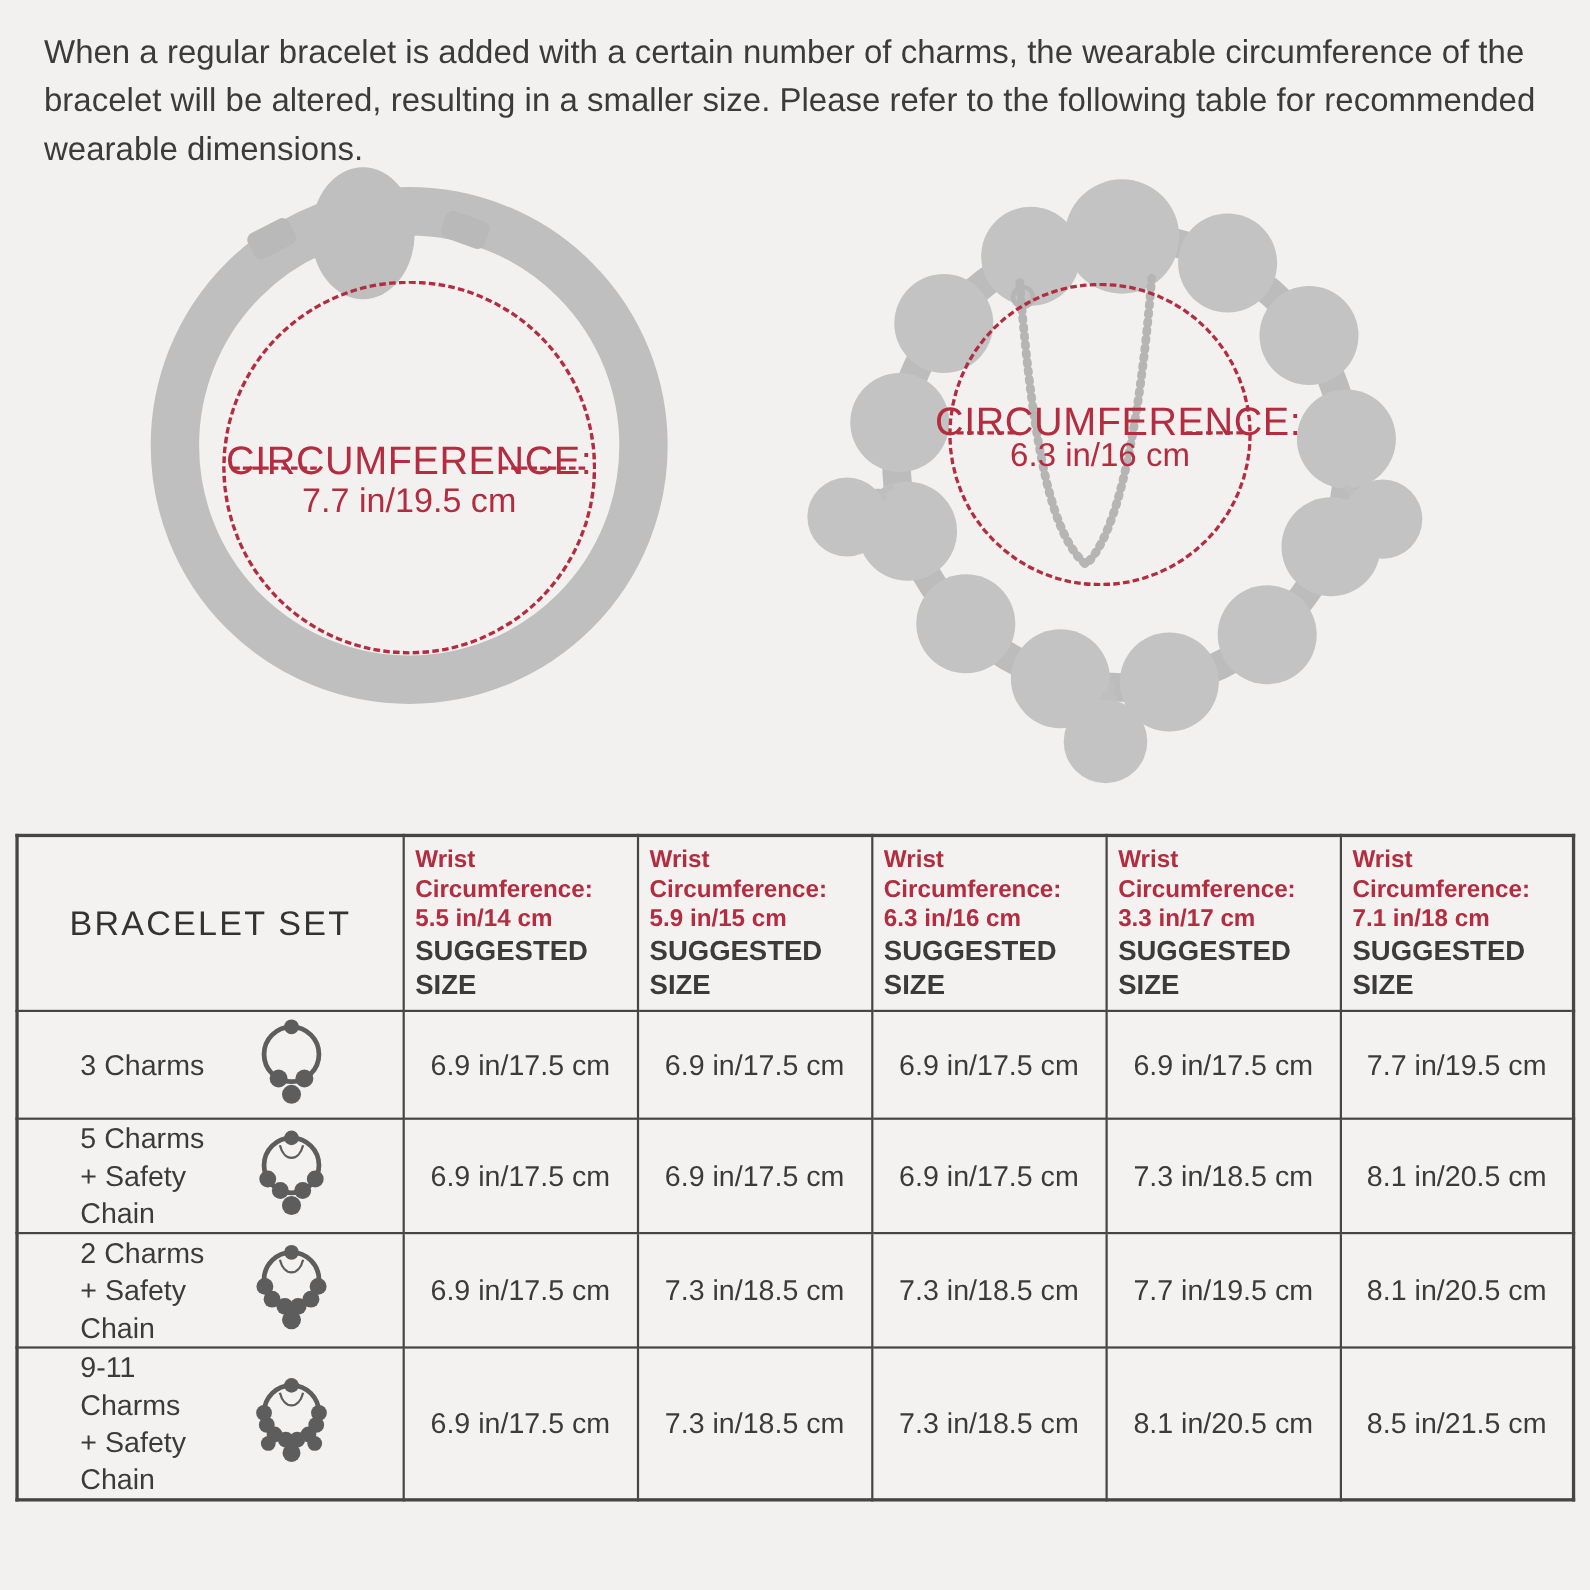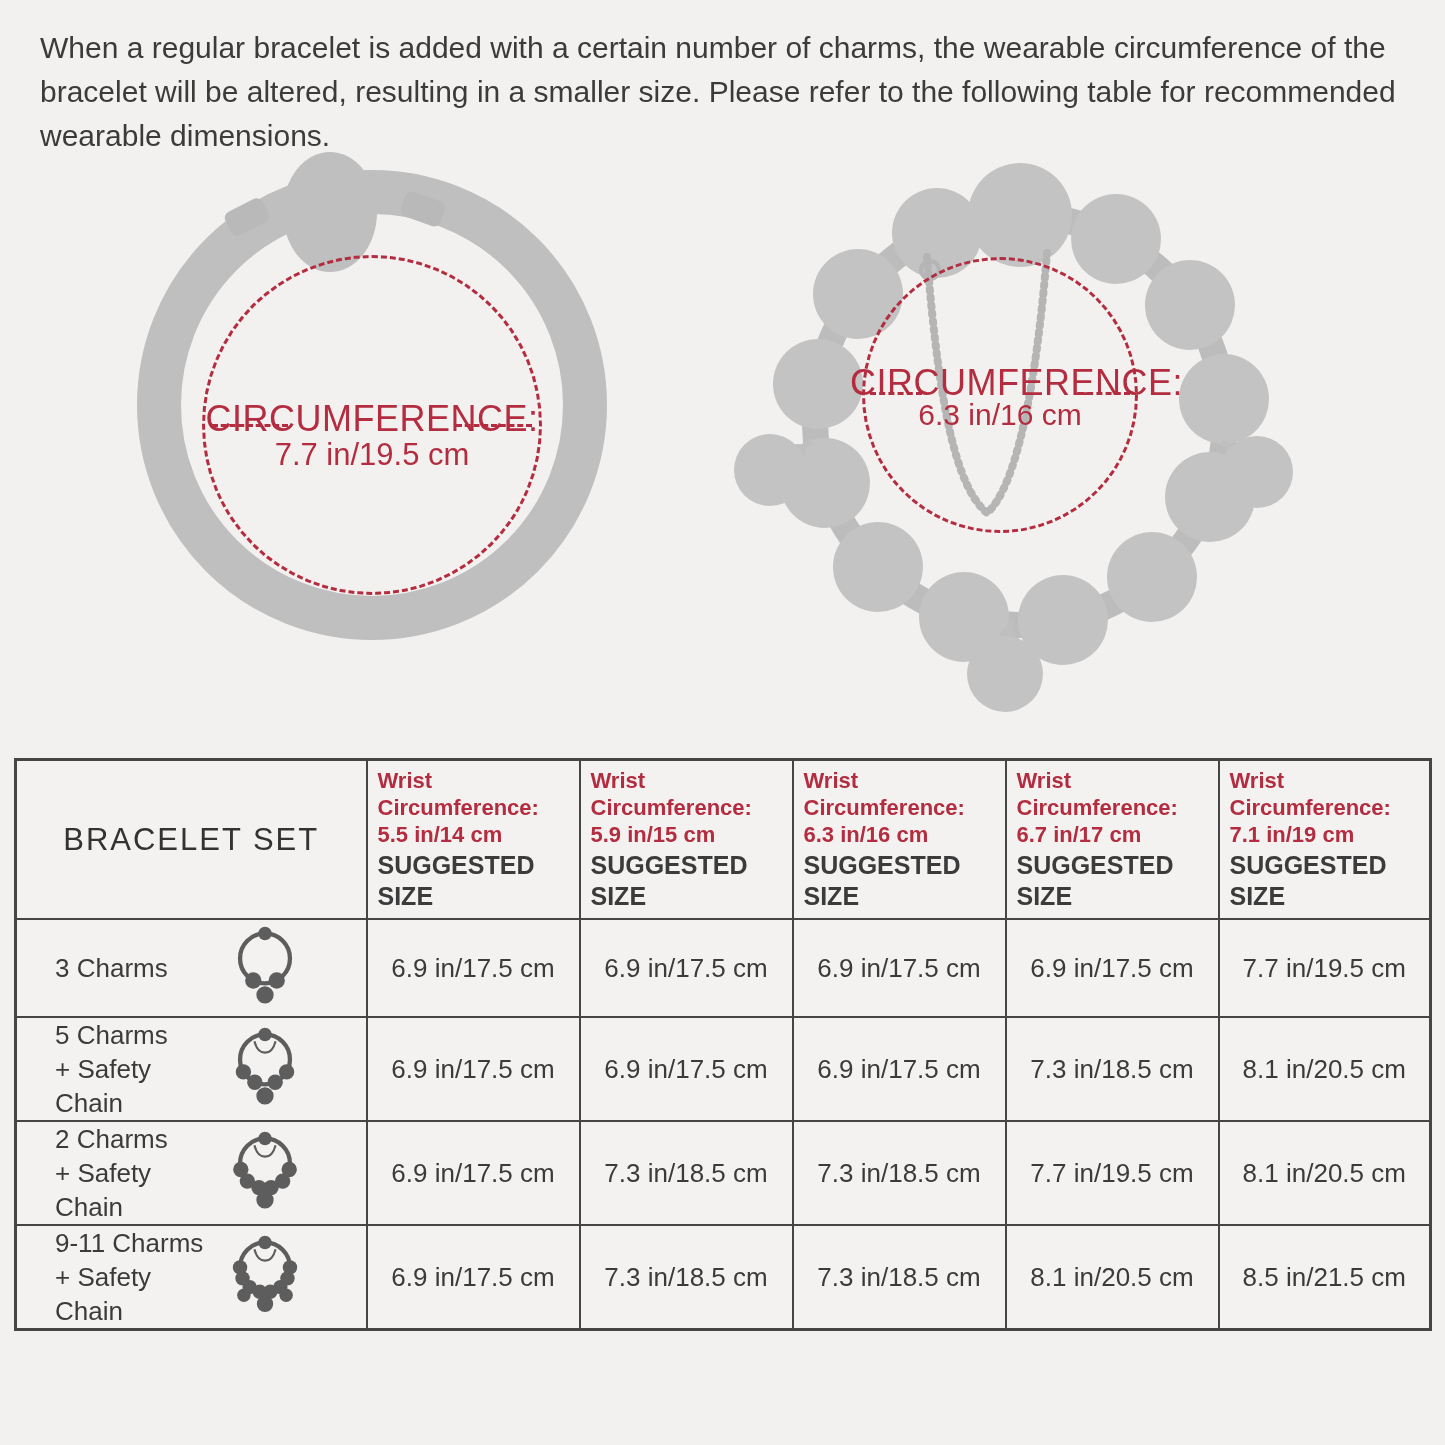--- a/index.html
+++ b/index.html
@@ -73,21 +73,21 @@
   th.wrist-head{
     text-align:left;vertical-align:middle;padding:6px 8px 6px 10px;font-weight:700;margin-left:37px;
   }
   .wrist-red{color:#b32c3f;font-size:22px;line-height:27px;display:block;}
   .suggested{color:#3b3b3b;font-size:25px;line-height:31px;display:block;margin-top:2px;}
   td.size-cell{
     text-align:center;font-size:26px;color:#3b3b3b;
   }
   td.set-cell{vertical-align:middle;}
   .set-flex{display:flex;align-items:center;}
-  .set-label{flex:1;padding-left:38px;font-size:26px;line-height:34px;color:#3b3b3b;}
+  .set-label{flex:1;padding-left:56px;font-size:26px;line-height:34px;color:#3b3b3b;}
   .set-label span{display:block;}
   .row-icon{width:90px;height:96px;margin-right:56px;flex:0 0 auto;}
   tr.hdr{height:96px;}
   tr.r1{height:95px;} tr.r2{height:91px;} tr.r3{height:94px;} tr.r4{height:94px;}
 </style>
 </head>
 <body>
 
 <div class="page">
 
@@ -169,26 +169,26 @@
         <span class="wrist-red">5.9 in/15 cm</span>
         <span class="suggested">SUGGESTED SIZE</span>
       </th>
       <th class="wrist-head">
         <span class="wrist-red">Wrist Circumference:</span>
         <span class="wrist-red">6.3 in/16 cm</span>
         <span class="suggested">SUGGESTED SIZE</span>
       </th>
       <th class="wrist-head">
         <span class="wrist-red">Wrist Circumference:</span>
-        <span class="wrist-red">6.7 in/17 cm</span>
-        <span class="suggested">SUGGESTED SIZE</span>
-      </th>
-      <th class="wrist-head">
-        <span class="wrist-red">Wrist Circumference:</span>
-        <span class="wrist-red">7.1 in/19 cm</span>
+        <span class="wrist-red">3.3 in/17 cm</span>
+        <span class="suggested">SUGGESTED SIZE</span>
+      </th>
+      <th class="wrist-head">
+        <span class="wrist-red">Wrist Circumference:</span>
+        <span class="wrist-red">7.1 in/18 cm</span>
         <span class="suggested">SUGGESTED SIZE</span>
       </th>
     </tr>
 
     <tr class="r1">
       <td class="set-cell">
         <div class="set-flex">
           <div class="set-label">
             <span>3 Charms</span>
             <span></span>

